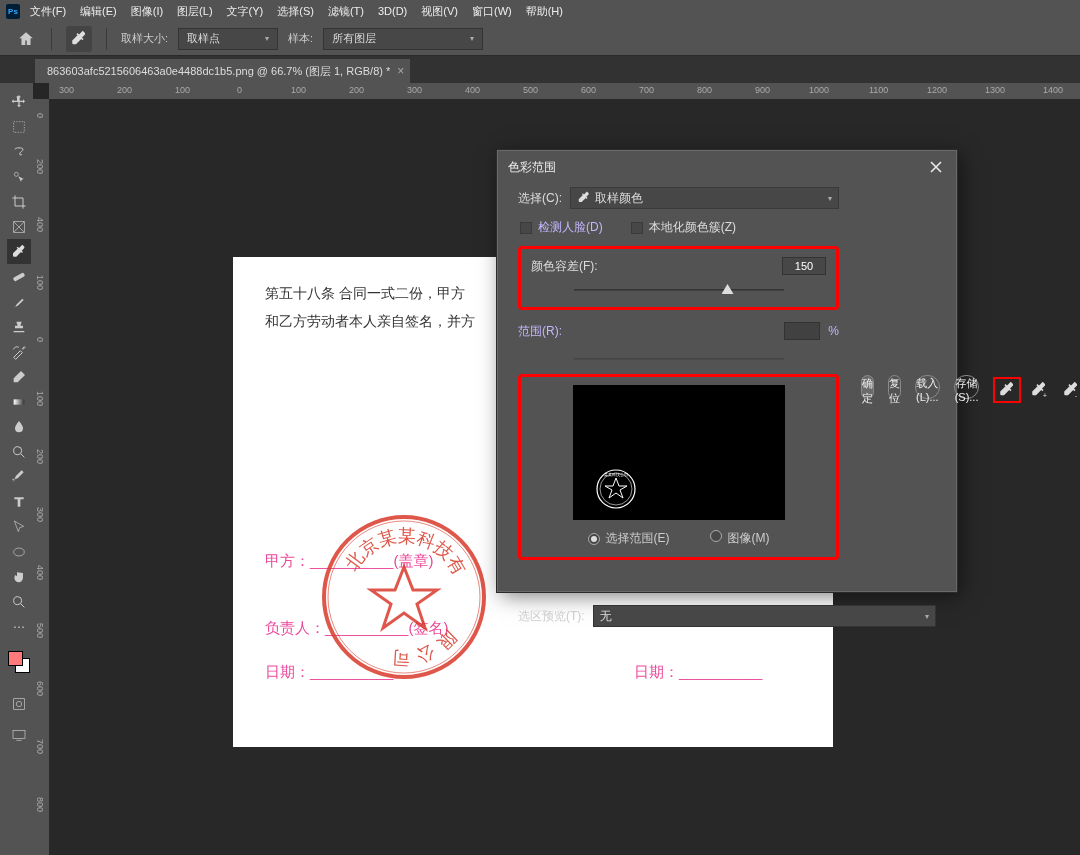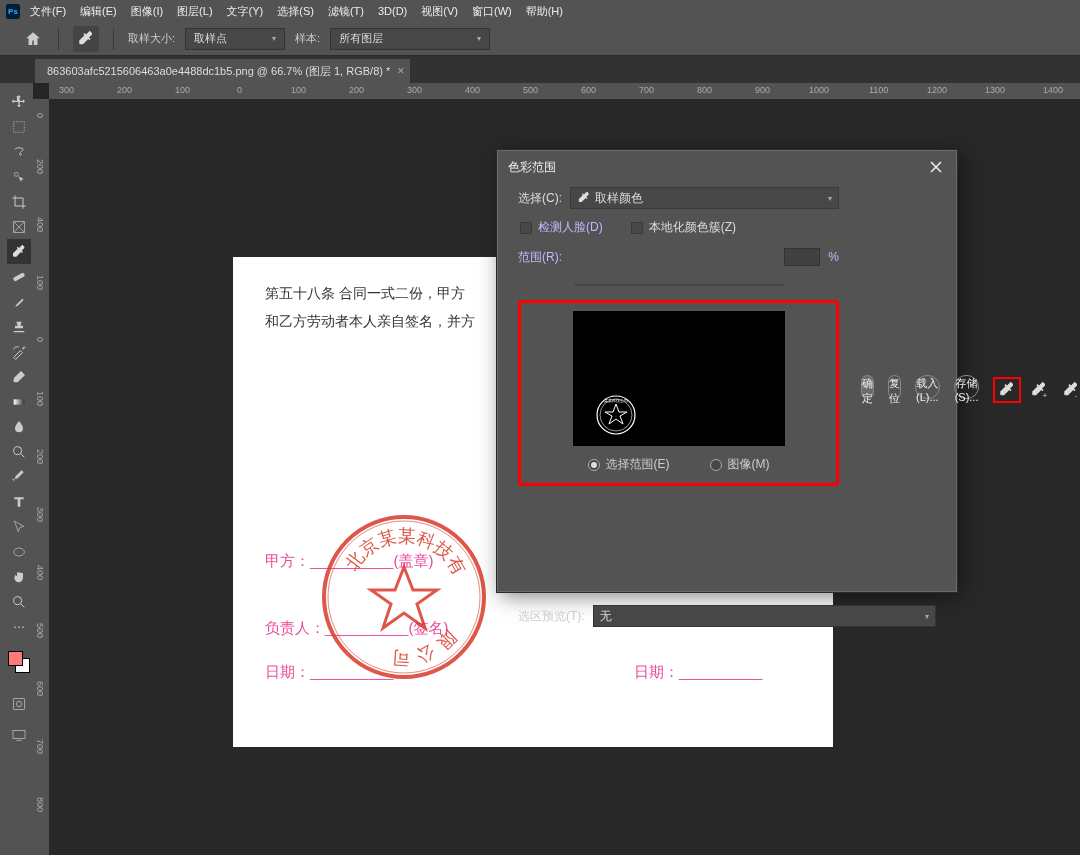--- a/index.html
+++ b/index.html
@@ -1,20 +1,20 @@
 <!DOCTYPE html>
 <html><head>
 <meta charset="utf-8">
 <style>
 *{margin:0;padding:0;box-sizing:border-box;font-family:"Microsoft YaHei",sans-serif;-webkit-font-smoothing:antialiased}
 body{width:1080px;height:855px;background:#323232;overflow:hidden;position:relative;color:#ccc;font-size:12px}
 .menubar{height:22px;background:#535353;display:flex;align-items:center;padding-left:6px;color:#eee;font-size:11px}
 .menubar .ps-icon{width:14px;height:15px;background:#001e36;border-radius:2px;display:flex;align-items:center;justify-content:center;color:#31a8ff;font-size:8px;font-weight:bold;margin-right:10px}
 .menubar span{margin-right:14px;cursor:pointer}
-.optbar{height:34px;background:#535353;border-bottom:1px solid #2a2a2a;display:flex;align-items:center;padding-left:22px;gap:10px}
+.optbar{height:34px;background:#535353;border-bottom:1px solid #2a2a2a;display:flex;align-items:center;padding-left:15px;gap:10px}
 .home-icon{width:22px;height:22px;color:#ccc;display:flex;align-items:center;justify-content:center}
 .vr{width:1px;height:22px;background:#3a3a3a;margin:0 4px}
 .eyedrop-icon{width:26px;height:26px;background:#444;border-radius:3px;display:flex;align-items:center;justify-content:center}
 .optbar .lbl{color:#ccc;font-size:11px}
 .optbar .dd{background:#474747;border:1px solid #333;height:22px;padding:0 8px;display:flex;align-items:center;justify-content:space-between;color:#ddd;font-size:11px}
 .dd.w1{width:100px}
 .dd.w2{width:160px}
 .dd .caret{font-size:8px;color:#aaa}
 .tabbar{height:27px;background:#323232;display:flex;align-items:end;padding-left:35px}
 .tab{background:#535353;height:24px;display:flex;align-items:center;padding:0 20px 0 12px;color:#ddd;font-size:11px;position:relative}
@@ -353,20 +353,31 @@
       <div class="row dim" style="gap:28px;margin-left:2px">
         <span style="display:flex;align-items:center;gap:6px">
             <span class="cb"></span>
             <span class="lab">检测人脸(D)</span>
           </span>
         <span style="display:flex;align-items:center;gap:6px">
             <span class="cb"></span>
             <span class="lab" style="color:#ddd">本地化颜色簇(Z)</span>
           </span>
       </div>
+      <div class="redbox">
+        <div class="row" style="margin-bottom:6px">
+          <span class="lab">颜色容差(F):</span>
+          <span style="flex:1"></span>
+          <input class="numin" value="150" style="">
+        </div>
+        <div class="slider" style="margin:0 auto">
+          <div class="track"></div>
+            <div class="thumb" style="left:148px"></div>
+        </div>
+      </div>
       <div class="row dim" style="margin-top:12px">
         <span class="lab">范围(R):</span>
         <span style="flex:1"></span>
         <span class="pctin"></span>
         <span class="lab">%</span>
       </div>
       <div class="slider" style="margin:0 auto 4px auto;opacity:.45">
         <div class="track"></div>
       </div>
       <div class="pv-wrap">
@@ -376,21 +387,21 @@
             <circle cx="21" cy="21" r="16" fill="none" stroke="#fff" stroke-width="0.6"></circle>
             <polygon points="21,10 24,18 32,18 25,22 28,30 21,25 14,30 17,22 10,18 18,18" fill="none" stroke="#fff" stroke-width="1"></polygon>
             <text x="21" y="8" text-anchor="middle" fill="#fff" font-size="4">某某科技公司</text>
           </svg>
         </div>
         <div class="radio-row">
           <span style="display:flex;align-items:center;gap:6px">
               <span class="radio sel"></span>
               <span>选择范围(E)</span>
             </span>
-          <span style="display:flex;align-items:center;gap:6px">
+          <span style="display:flex;gap:6px">
               <span class="radio"></span>
               <span>图像(M)</span>
             </span>
         </div>
       </div>
     </div>
     <div class="dlg-right">
       <button class="btn primary">确定</button>
       <button class="btn">复位</button>
       <button class="btn">载入(L)...</button>

